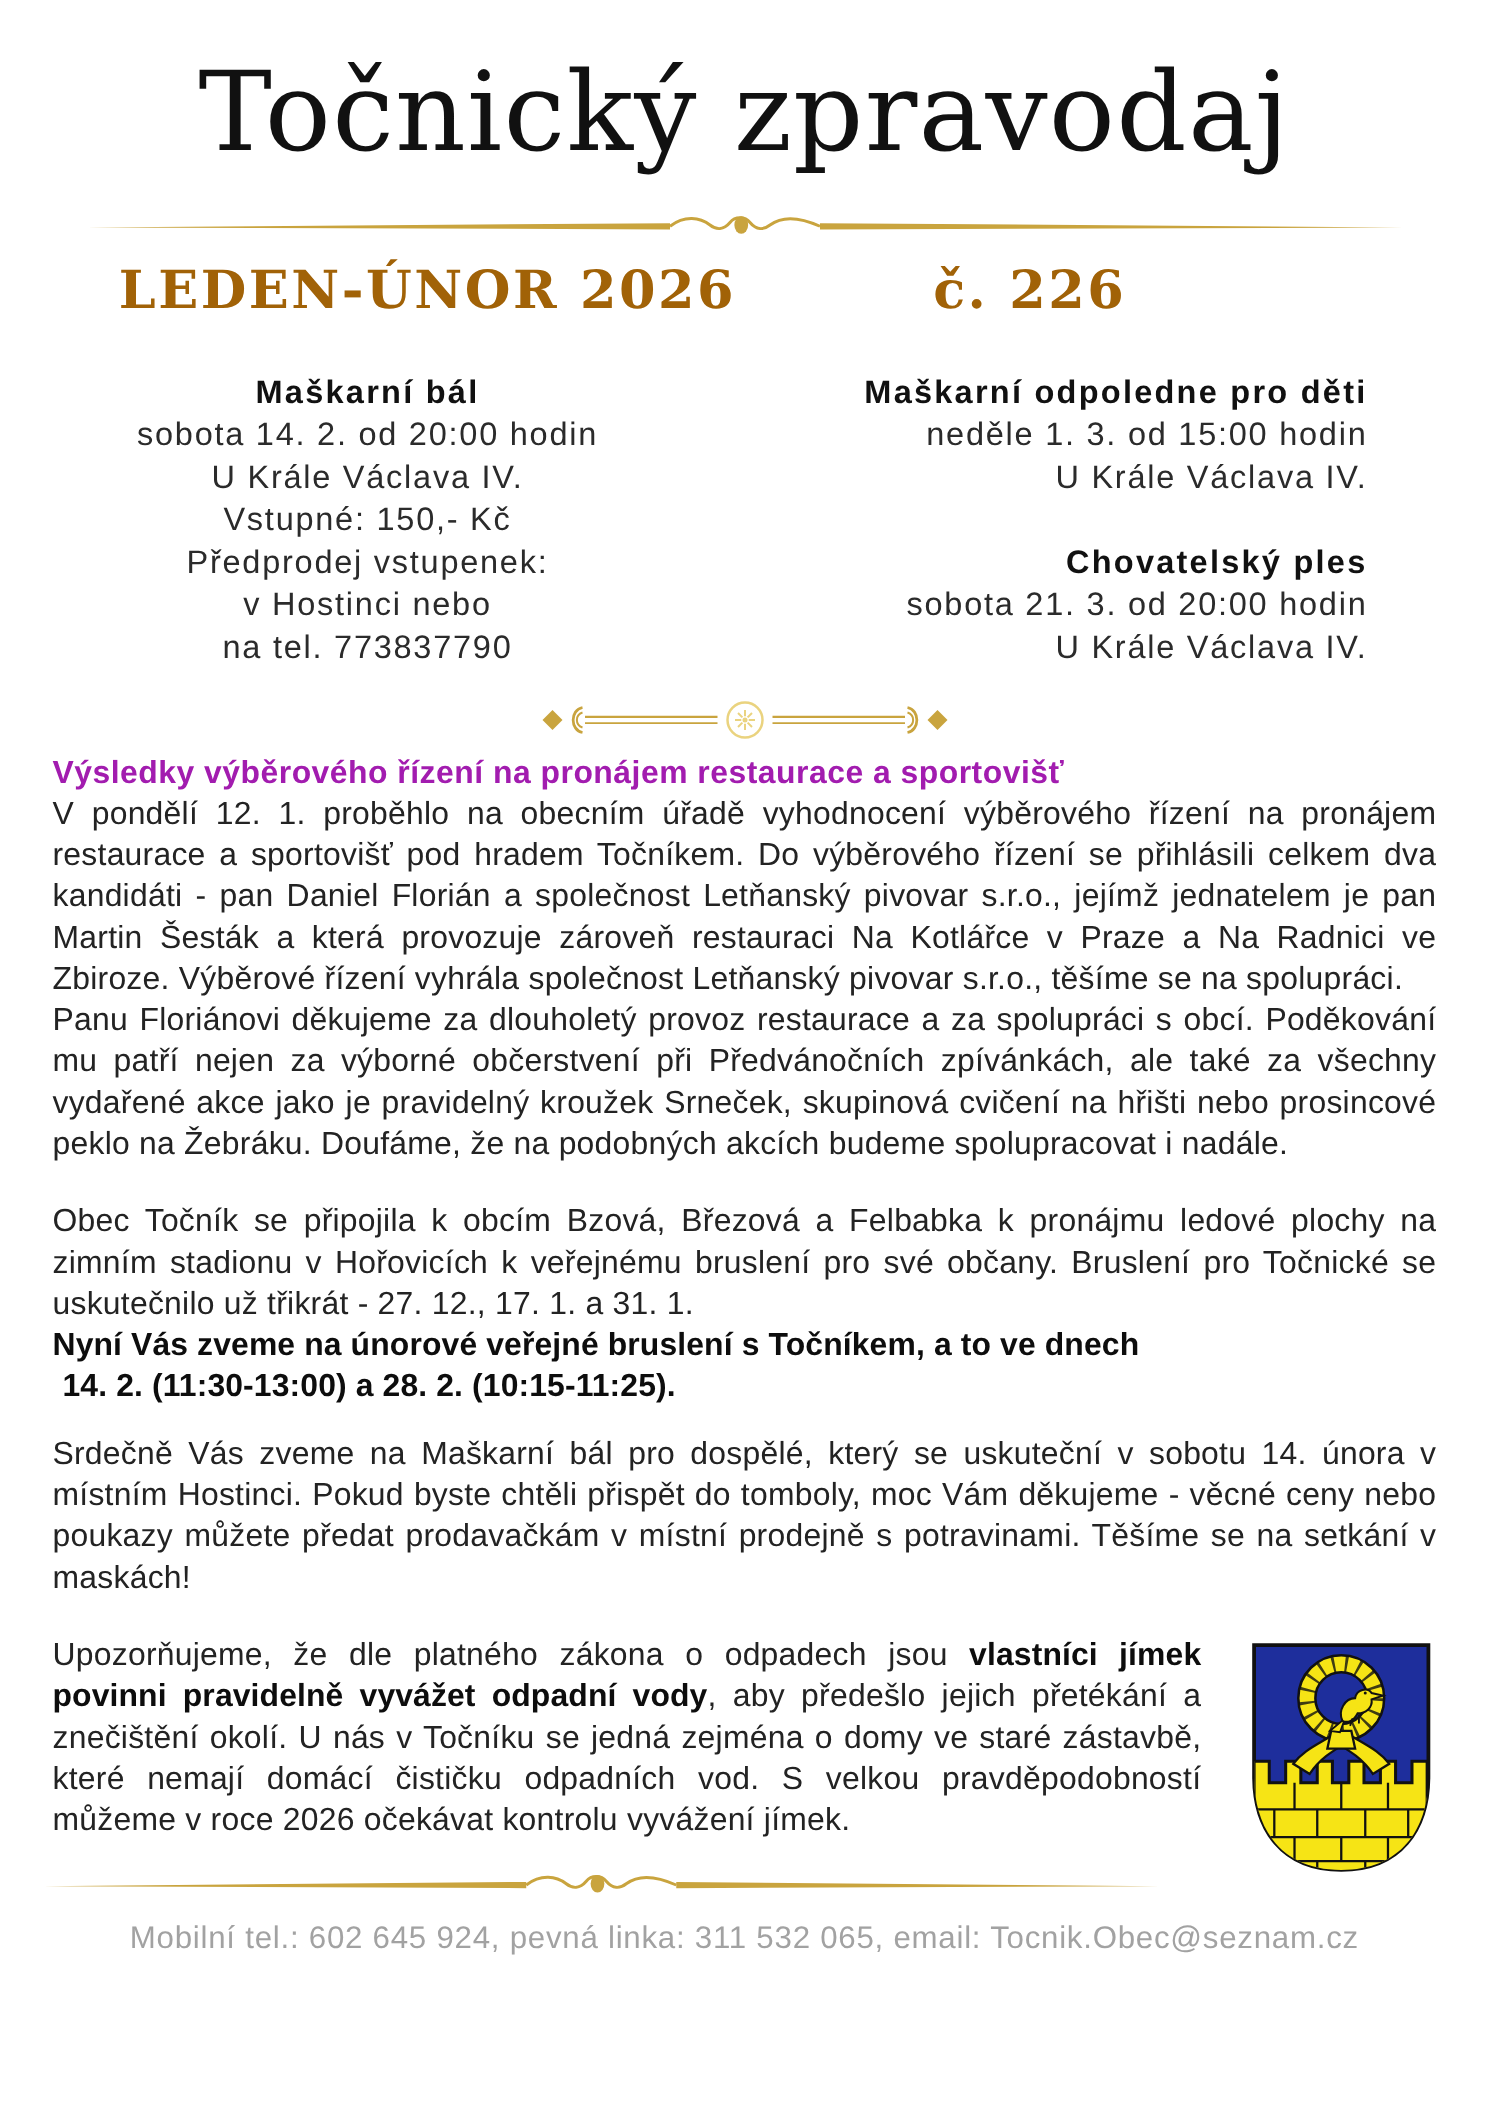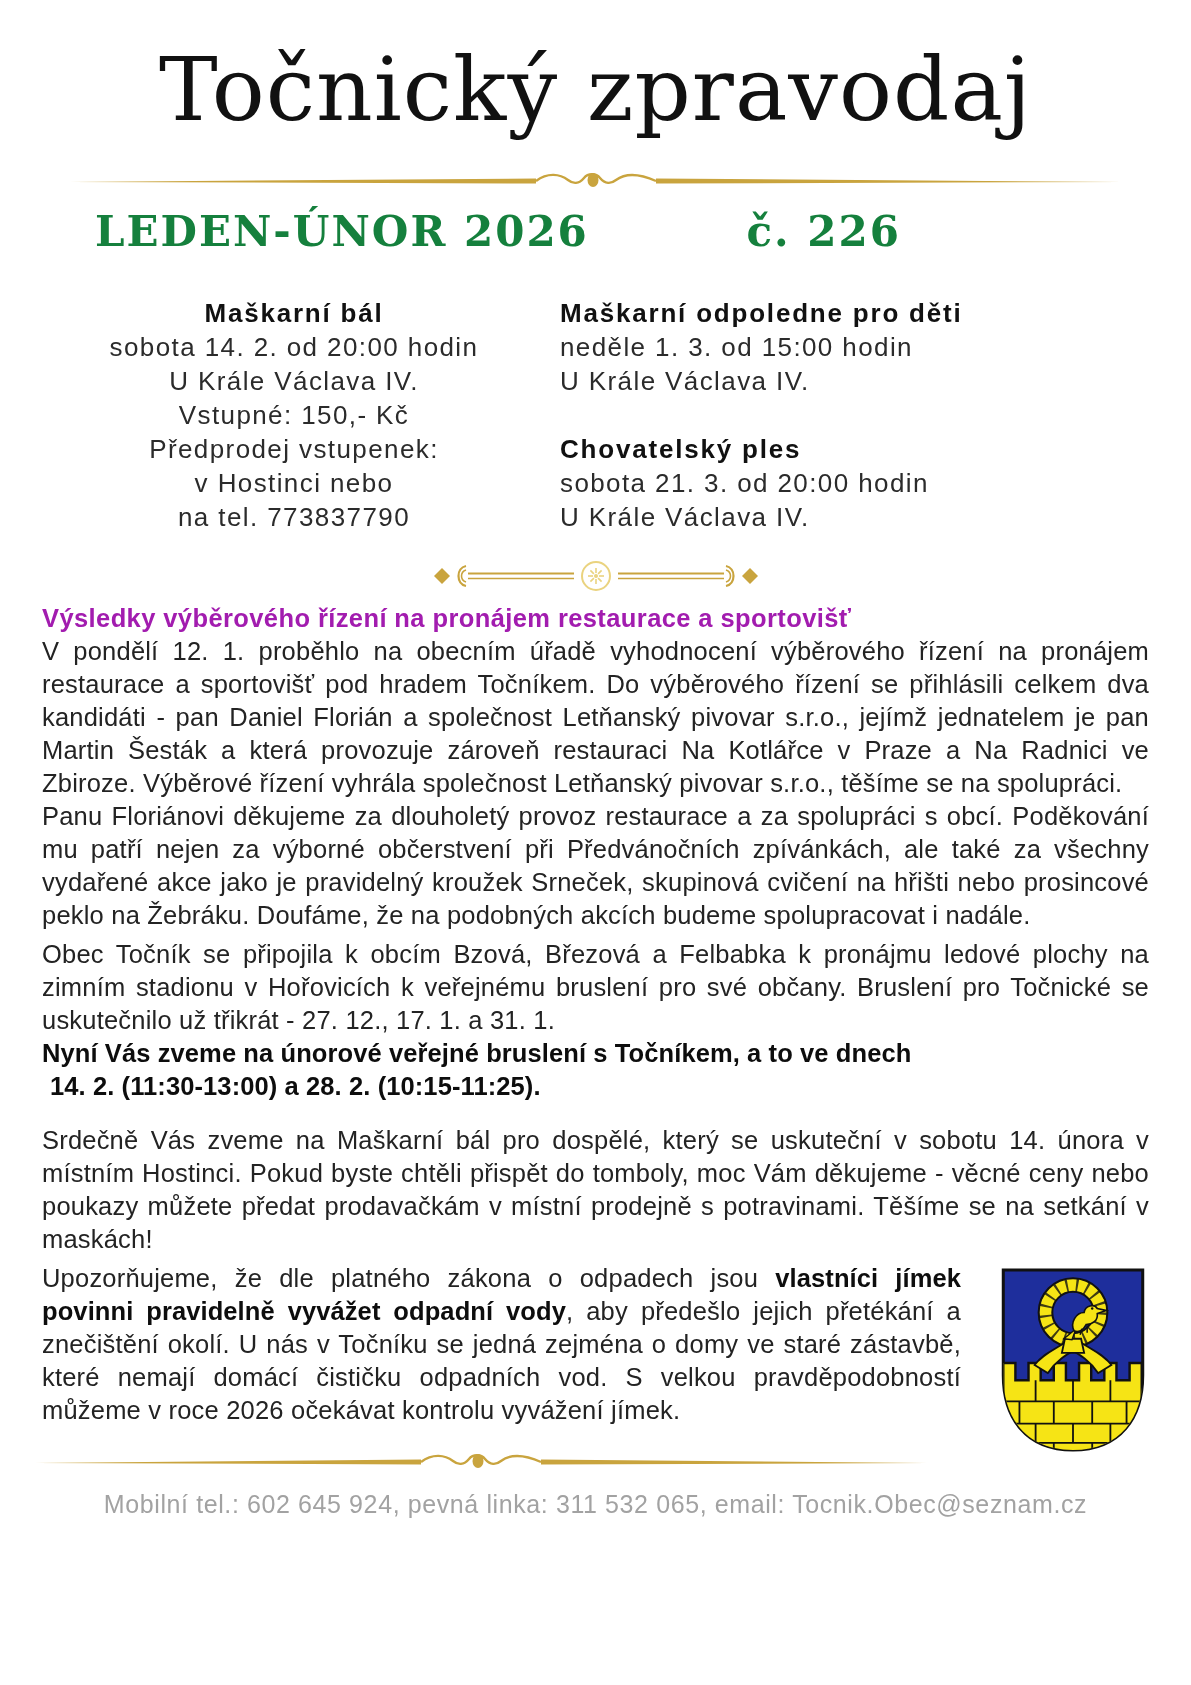--- a/index.html
+++ b/index.html
@@ -31,55 +31,55 @@
   .subtitle-row {
     display:flex;
     justify-content:space-between;
     align-items:baseline;
     padding:16px 290px 0 95px;
     font-family:"DejaVu Serif", serif;
     font-weight:bold;
     font-size:42px;
     line-height:52px;
     letter-spacing:2px;
-    color:#15803d;
+    color:#a16207;
   }
   
   .events {
     display:grid;
     grid-template-columns: 560px 1fr;
     margin-top:38px;
     font-size:26px;
     line-height:34px;
     letter-spacing:1.4px;
     color:#2b2b2b;
   }
   .events .col-left { text-align:center; padding-left:28px; }
-  .events .col-right { text-align:left; padding-right:68px; }
+  .events .col-right { text-align:right; padding-right:97px; }
   .event-title { font-weight:bold; color:#111111; letter-spacing:1.8px; }
   .event-gap { height:34px; }
   
   .ornament-divider { display:block; margin:24px auto 8px auto; }
   
   .article {
     margin:6px 42px 0 42px;
     font-size:25.5px;
     line-height:33px;
     letter-spacing:0.2px;
     text-align:justify;
     color:#232323;
   }
   .article-heading {
     font-weight:bold;
     color:#a21caf;
     text-align:left;
     letter-spacing:0.4px;
   }
   .article p { margin:0; }
-  .article p.gap-sm { margin-top:6px; }
+  .article p.gap-sm { margin-top:29px; }
   .article p.gap-md { margin-top:21px; }
   .article strong { color:#0d0d0d; letter-spacing:0.1px; }
   .bold-indent { padding-left:8px; }
   
   .coa-float {
     float:right;
     width:152px;
     margin:2px 0 4px 36px;
   }
   

